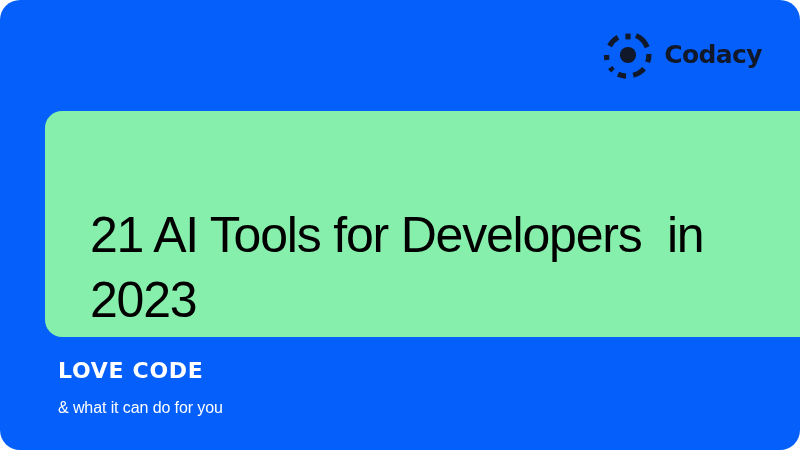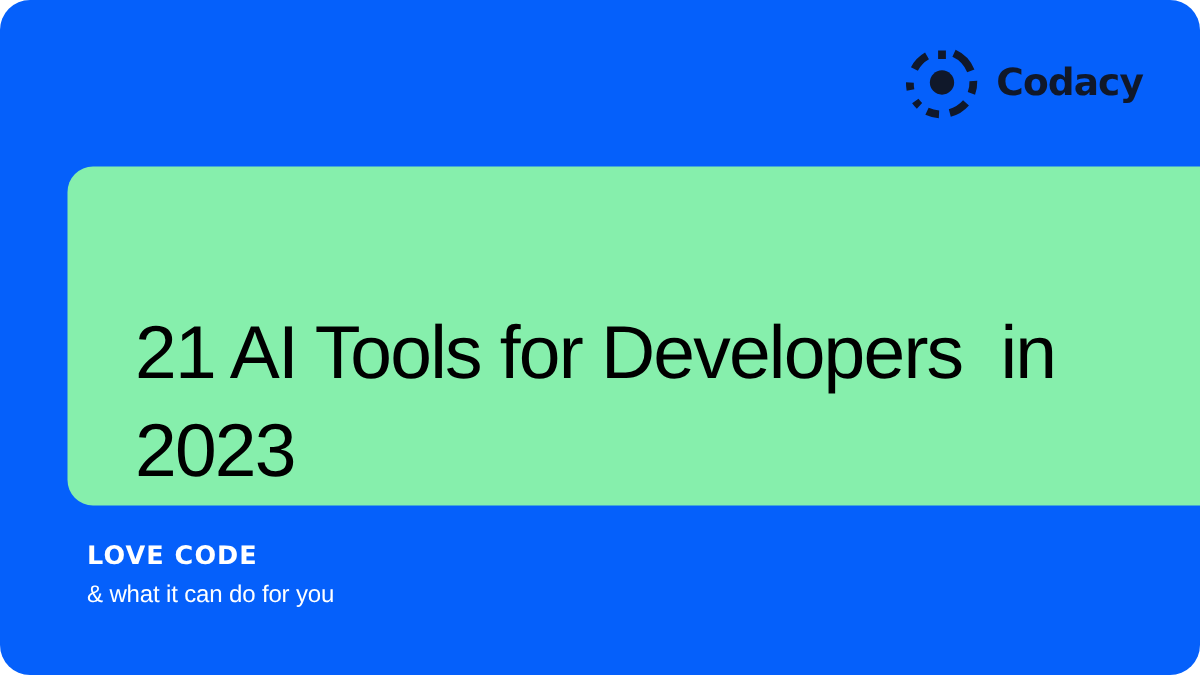--- a/index.html
+++ b/index.html
@@ -83,26 +83,26 @@
   #footer {
     position: absolute;
     left: 58px;
     top: 360px;
   }
   #footer-headline {
     margin: 0;
     color: #ffffff;
     font-family: "DejaVu Sans", sans-serif;
     font-weight: bold;
-    font-size: 17px;
+    font-size: 22px;
     letter-spacing: 0.7px;
     line-height: 22px;
   }
   #footer-subline {
-    margin: 5px 0 0 0;
+    margin: 16px 0 0 0;
     color: #ffffff;
     font-family: "Liberation Sans", sans-serif;
     font-weight: 400;
     font-size: 16px;
     letter-spacing: -0.1px;
     line-height: 20px;
   }
 </style>
 </head>
 <body>

